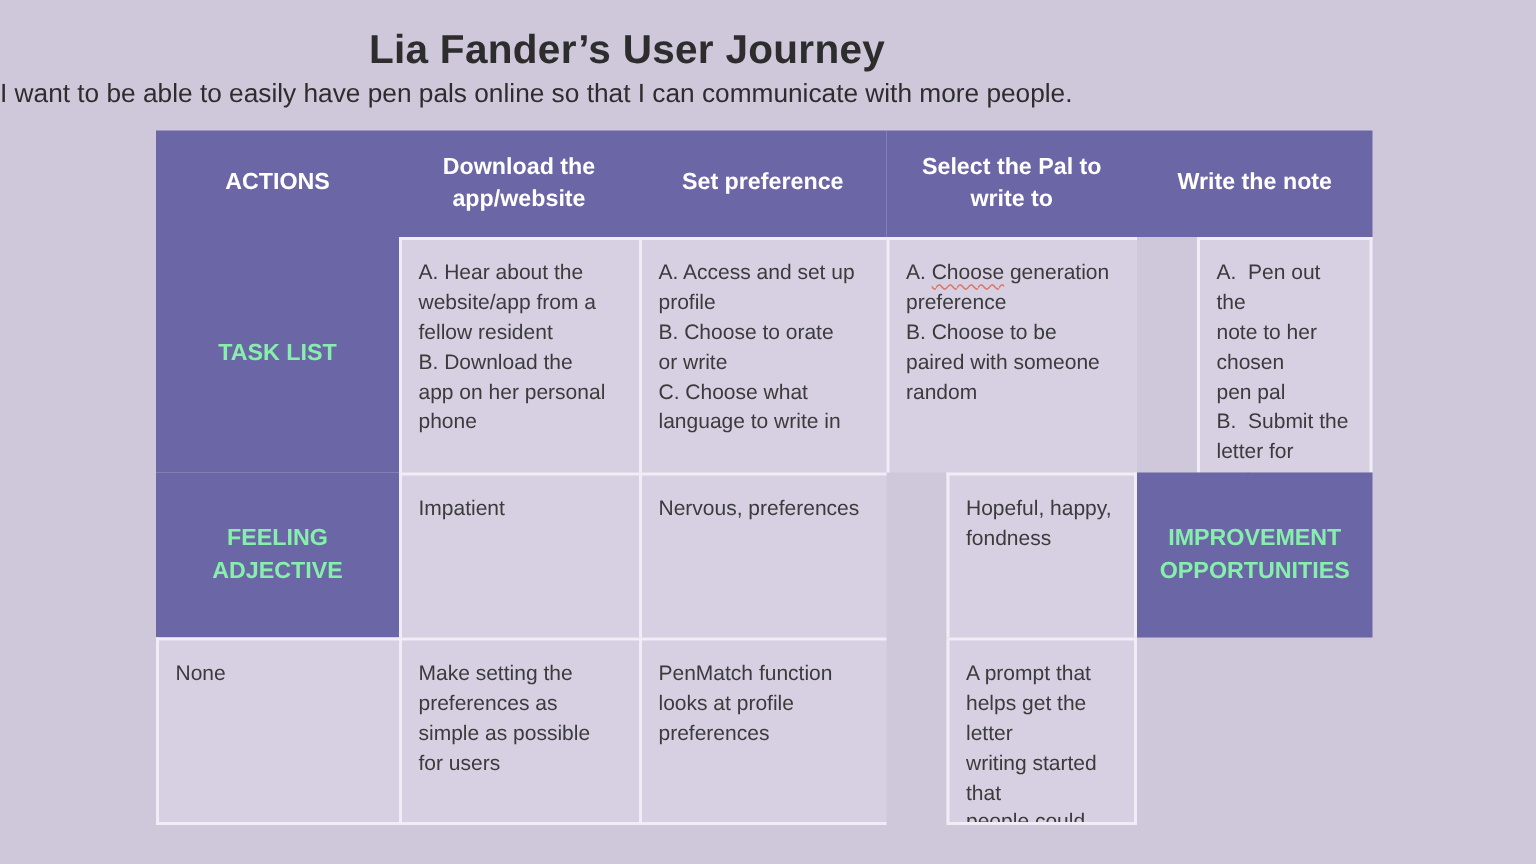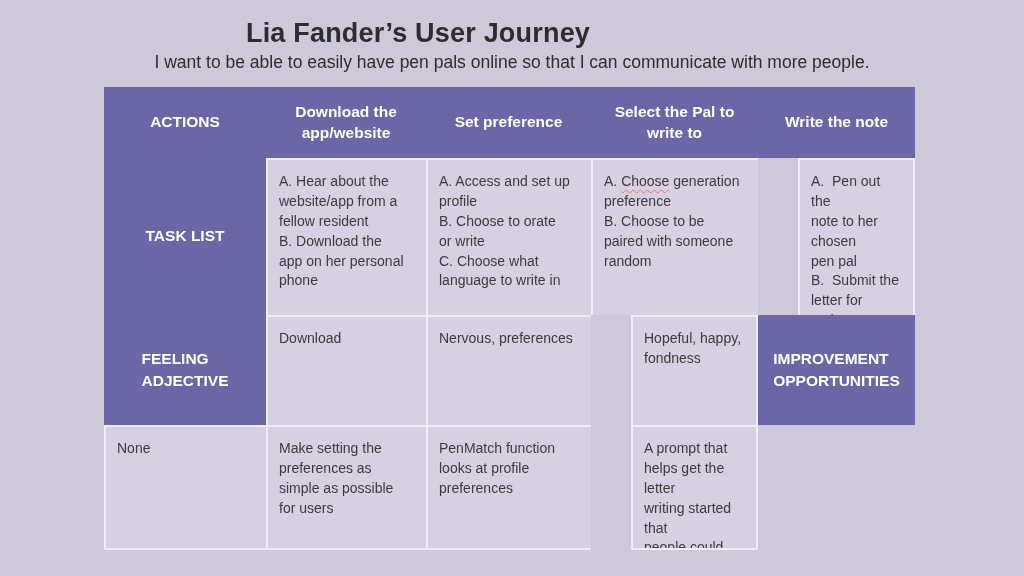--- a/index.html
+++ b/index.html
@@ -19,21 +19,21 @@
     position:relative;
   }
   .page-title{
     position:absolute; top:18px; left:0; width:836px;
     text-align:center;
     font-size:27px; font-weight:600; letter-spacing:.2px;
     color:var(--title-ink);
   }
   .page-subtitle{
     position:absolute; top:52px; left:0; width:1024px;
-    text-align:center;
+    text-align:left;
     font-size:17.5px; font-weight:400;
     color:var(--title-ink);
   }
   .journey-table{
     position:absolute; left:104px; top:87px;
     width:811px; height:373px;
     display:grid;
     grid-template-columns:162px 160px 165px 167px 157px;
     grid-template-rows:71px 157px 110px 125px;
   }
@@ -44,26 +44,26 @@
     font-weight:bold;
     font-size:15.5px;
     line-height:1.3;
     display:flex; align-items:center; justify-content:center;
     text-align:center;
     white-space:pre-line;
     padding:0 8px;
   }
   .row-label{
     background:var(--purple);
-    color:#ffffff;
+    color:#86efac;
     font-weight:bold;
     font-size:15.5px;
     line-height:1.45;
     display:flex; align-items:center; justify-content:center;
-    text-align:left;
+    text-align:center;
     white-space:pre-line;
     padding:0 6px;
   }
   .body-cell{
     background:var(--cell-bg);
     border-left:2px solid var(--sep);
     border-top:2px solid var(--sep);
     padding:12px 10px 8px 11px;
     font-size:14px;
     line-height:1.42;
@@ -115,21 +115,21 @@
 paired with someone
 random</div>
   <div class="cell body-cell col-last">A.  Pen out the
 note to her chosen
 pen pal
 B.  Submit the
 letter for review</div>
 
   <div class="cell row-label">FEELING
 ADJECTIVE</div>
-  <div class="cell body-cell">Download</div>
+  <div class="cell body-cell">Impatient</div>
   <div class="cell body-cell">Nervous, preferences</div>
   <div class="cell body-cell col-last">Hopeful, happy,
 fondness</div>
 
   <div class="cell row-label">IMPROVEMENT
 OPPORTUNITIES</div>
   <div class="cell body-cell row-last">None</div>
   <div class="cell body-cell row-last">Make setting the
 preferences as
 simple as possible

